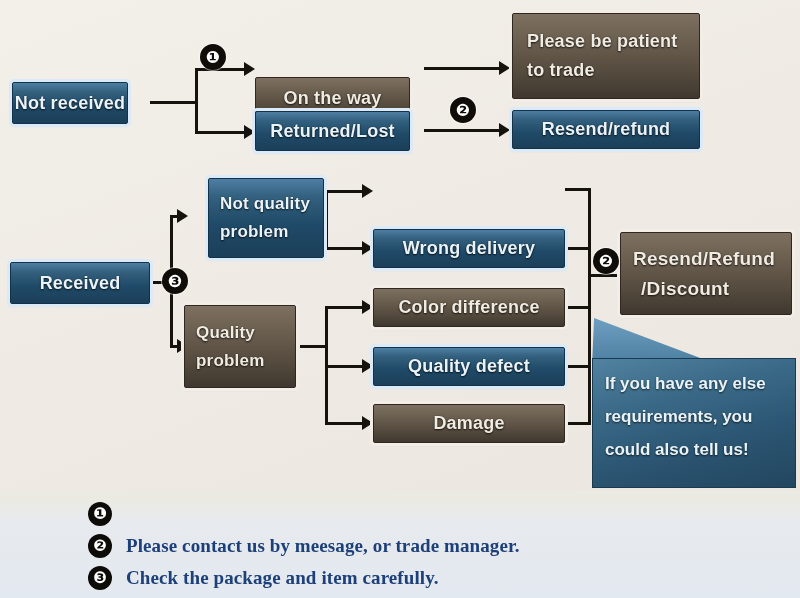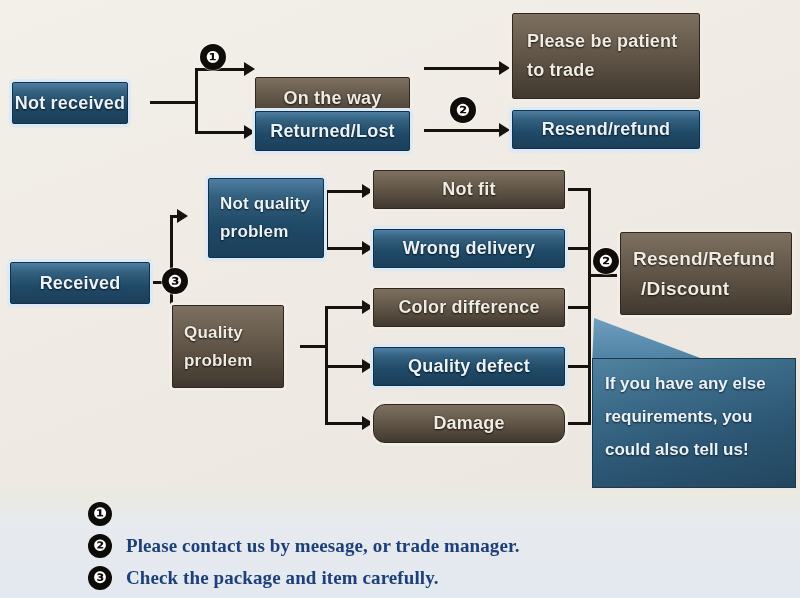--- a/index.html
+++ b/index.html
@@ -213,54 +213,51 @@
   <div class="conn h" style="left:170px; top:345px; width:12px;"></div>
   <div class="arrow" style="left:177px; top:339px;"></div>
 
   <div class="marker" style="left:162px; top:268px;">❸</div>
 
   <div class="node blue" style="left:188px; top:178px; width:116px; height:80px; font-size:17px; align-items:flex-start; padding-left:11px;margin-left:20px;">
     <span class="line" style="text-align:left; padding-bottom:8px;">Not quality</span>
     <span class="line" style="text-align:left;">problem</span>
   </div>
 
-  <div class="node brown" style="left:172px; top:305px; width:112px; height:83px; font-size:17px; align-items:flex-start; padding-left:11px;">
+  <div class="node brown" style="left:184px; top:305px; width:112px; height:83px; font-size:17px; align-items:flex-start; padding-left:11px;">
     <span class="line" style="text-align:left; padding-bottom:8px;">Quality</span>
     <span class="line" style="text-align:left;">problem</span>
   </div>
 
   <div class="conn h" style="left:304px; top:216px; width:24px;"></div>
   <div class="conn v" style="left:325px; top:190px; height:60px;"></div>
   <div class="conn h" style="left:325px; top:190px; width:40px;"></div>
   <div class="arrow" style="left:362px; top:184px;"></div>
   <div class="conn h" style="left:325px; top:247px; width:40px;"></div>
   <div class="arrow" style="left:362px; top:241px;"></div>
 
   <div class="conn h" style="left:300px; top:345px; width:28px;"></div>
   <div class="conn v" style="left:325px; top:306px; height:118px;"></div>
   <div class="conn h" style="left:325px; top:306px; width:40px;"></div>
   <div class="arrow" style="left:362px; top:300px;"></div>
   <div class="conn h" style="left:325px; top:365px; width:40px;"></div>
   <div class="arrow" style="left:362px; top:359px;"></div>
   <div class="conn h" style="left:325px; top:422px; width:40px;"></div>
   <div class="arrow" style="left:362px; top:416px;"></div>
 
-  <div class="node brown" style="left:373px; top:170px; width:192px; height:39px; font-size:18px;">
-    <span class="line">Not fit</span>
-  </div>
   <div class="node blue" style="left:373px; top:229px; width:192px; height:39px; font-size:18px;">
     <span class="line">Wrong delivery</span>
   </div>
   <div class="node brown" style="left:373px; top:288px; width:192px; height:39px; font-size:18px;">
     <span class="line">Color difference</span>
   </div>
   <div class="node blue" style="left:373px; top:347px; width:192px; height:39px; font-size:18px;">
     <span class="line">Quality defect</span>
   </div>
-  <div class="node brown" style="left:373px; top:404px; width:192px; height:39px; font-size:18px;border-radius:12px;">
+  <div class="node brown" style="left:373px; top:404px; width:192px; height:39px; font-size:18px;">
     <span class="line">Damage</span>
   </div>
 
   <div class="conn h" style="left:565px; top:188px; width:26px;"></div>
   <div class="conn h" style="left:565px; top:247px; width:26px;"></div>
   <div class="conn h" style="left:565px; top:306px; width:26px;"></div>
   <div class="conn h" style="left:565px; top:365px; width:26px;"></div>
   <div class="conn h" style="left:565px; top:422px; width:26px;"></div>
   <div class="conn v" style="left:588px; top:188px; height:237px;"></div>
 

